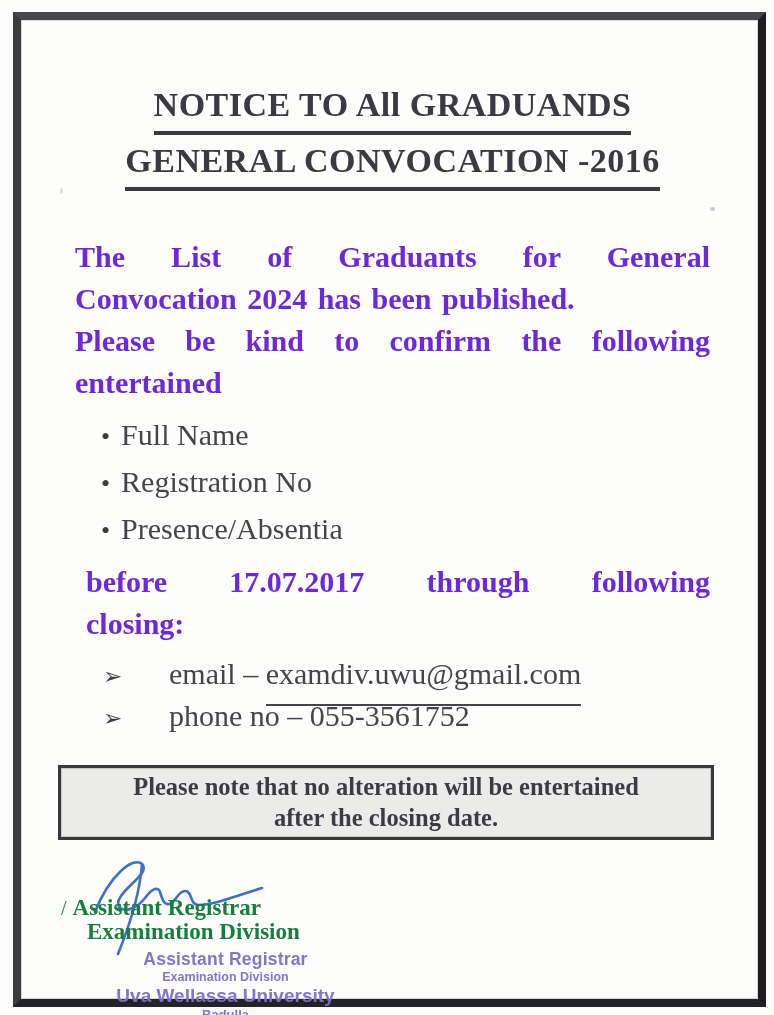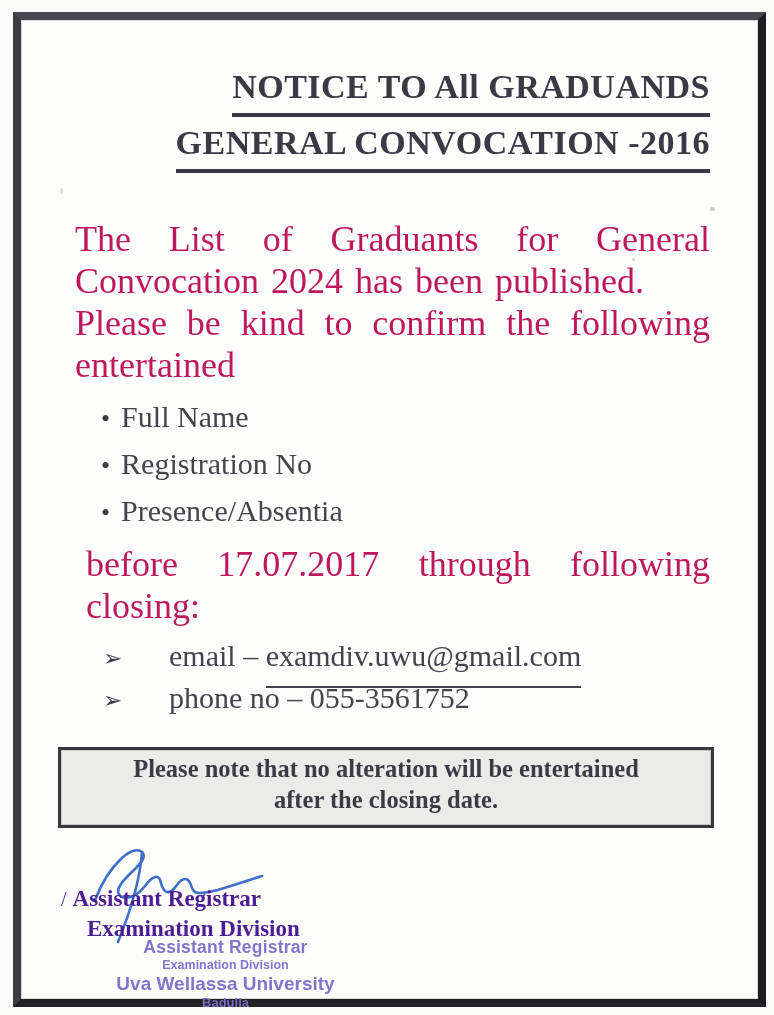--- a/index.html
+++ b/index.html
@@ -18,60 +18,60 @@
     border-left-color:#3c3c42;
     border-right-color:#1e1e22;
     border-bottom-color:#222227;
     box-shadow: inset 0 0 0 1px #d8d8d6;
     background:#fdfdfc;
   }
   .content {
     position:absolute; left:75px; right:64px; top:22px;
   }
   
-  .title-block { margin-top:40px; text-align:right; line-height:50px; }
+  .title-block { margin-top:58px; text-align:center; line-height:50px; }
   .title-block .tline {
     display:inline-block;
     font-size:34px; font-weight:bold; letter-spacing:.5px;
     color:#3a3a44;
     border-bottom:4px solid #3a3a44;
     padding-bottom:1px;
   }
   
-  .para { font-size:36px; line-height:42px; word-spacing:3px; color:#be185d; }
+  .para { font-size:30px; line-height:42px; word-spacing:3px; color:#6d28d9;font-weight:bold; }
   .para .line { display:block; }
   .para .just { text-align:justify; text-align-last:justify; }
   .p1 { margin-top:44px; }
   
   .bullet-list { margin-top:8px; padding-left:26px; font-size:30px; line-height:45px; color:#44444c; }
   .bullet-item { display:flex; align-items:baseline; }
   .bullet-dot { font-size:26px; margin-right:11px; color:#3c3c46; }
   
   .p3 { margin-top:8px;margin-left:11px; }
   .channel-list { margin-top:9px; padding-left:28px; font-size:30px; line-height:40px; color:#44444c; }
   .channel-item { display:flex; align-items:baseline; }
   .channel-arrow { width:66px; font-family:"DejaVu Sans", sans-serif; font-size:23px; color:#3c3c46; flex:0 0 66px; }
   .underlined { border-bottom:2.5px solid #44444c; padding-bottom:14px; }
   
   .notice-box {
     margin-top:27px; margin-left:-17px; margin-right:-4px;
     border:3px solid #38383d;
     background:#ebebea;
     box-shadow: inset 0 0 0 1px #c9c9c7;
     text-align:center;
-    padding:3px 8px 10px 8px;
+    padding:3px 8px 4px 8px;
     font-size:24.5px; font-weight:bold; line-height:31px;
     color:#3b3b44;
   }
   
   .sig-area { position:relative; height:180px; margin-top:4px; }
   .sig-ink { position:absolute; left:6px; top:6px; width:185px; height:110px; pointer-events:none; }
   .typed-sig {
     position:absolute; left:-14px; top:52px;
-    font-size:23px; font-weight:bold; color:#4c1d95; line-height:29px;
+    font-size:23px; font-weight:bold; color:#15803d; line-height:24px;
     white-space:nowrap;
   }
   .typed-sig .slash { font-weight:normal; font-size:20px; margin-right:6px; }
   .typed-sig .tsline2 { margin-left:26px; }
   .stamp {
     position:absolute; left:28px; top:106px; width:245px;
     text-align:center;
     font-family:"Liberation Sans", sans-serif;
     color:#7e6dc9; opacity:.95;
     line-height:1.1;

